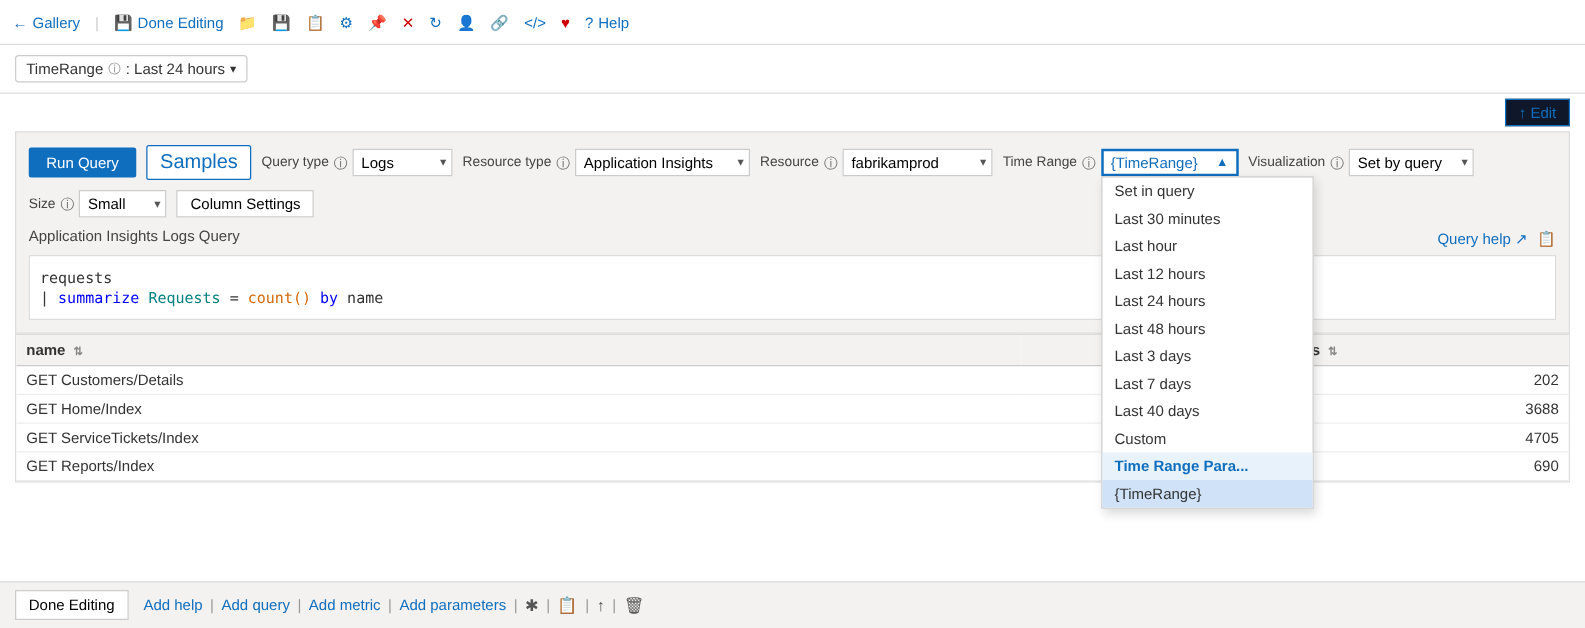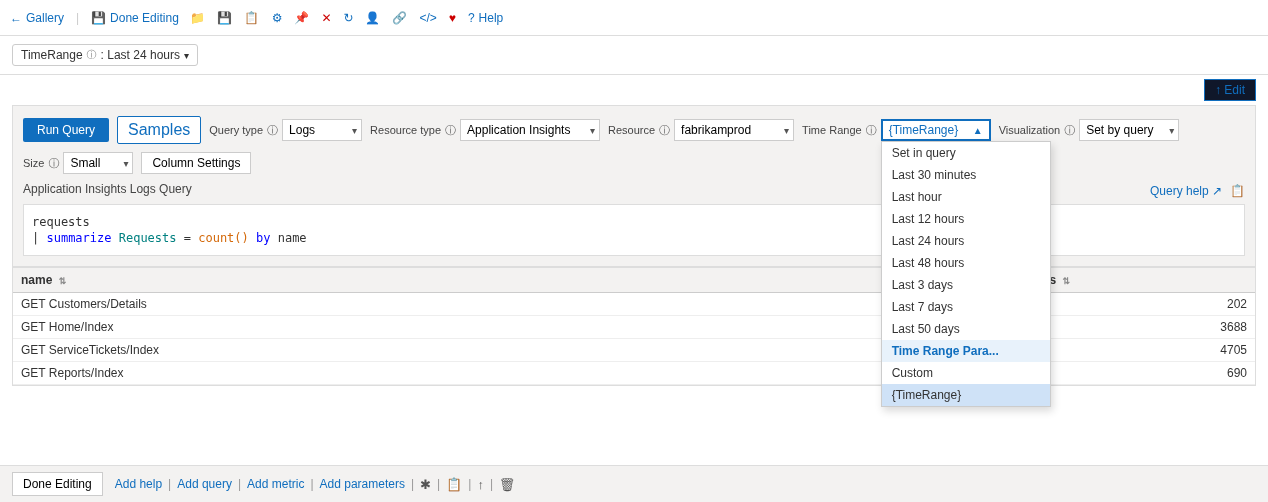--- a/index.html
+++ b/index.html
@@ -235,23 +235,23 @@
         
         <div class="time-range-open-dropdown" id="time-range-dropdown">
         <div class="dropdown-item ">Set in query</div>
             <div class="dropdown-item ">Last 30 minutes</div>
             <div class="dropdown-item ">Last hour</div>
             <div class="dropdown-item ">Last 12 hours</div>
             <div class="dropdown-item ">Last 24 hours</div>
             <div class="dropdown-item ">Last 48 hours</div>
             <div class="dropdown-item ">Last 3 days</div>
             <div class="dropdown-item ">Last 7 days</div>
-            <div class="dropdown-item ">Last 50 days</div>
+            <div class="dropdown-item ">Last 40 days</div>
+            <div class="dropdown-item ">Custom</div>
             <div class="dropdown-item section-header">Time Range Para...</div>
-            <div class="dropdown-item ">Custom</div>
             <div class="dropdown-item selected-param">{TimeRange}</div>
           </div>
       </div>
     </div>
 
     <div class="field-group">
       <span class="field-label">Visualization</span>
       <span class="info-icon">ⓘ</span>
       <div class="select-wrapper">
         <select class="dropdown-select" style="min-width:100px;">

